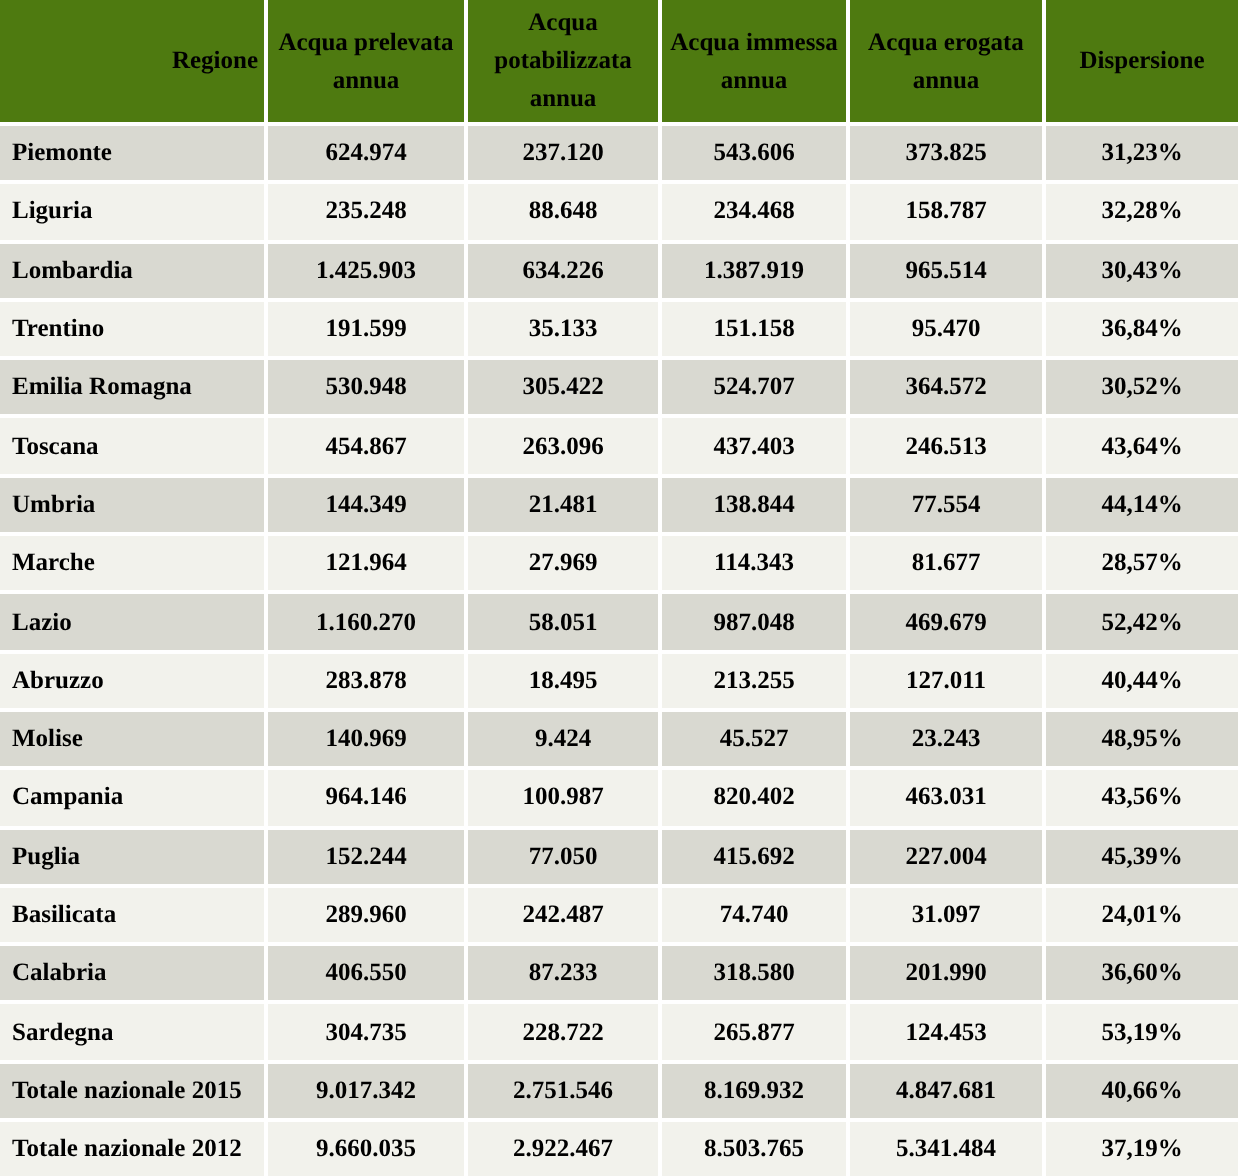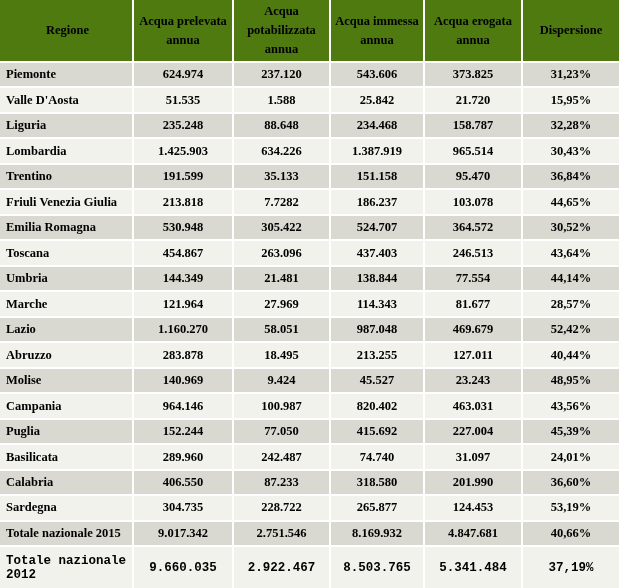--- a/index.html
+++ b/index.html
@@ -35,36 +35,36 @@
     background: var(--header-bg);
     font-size: 12.5px;
     line-height: 1.5;
     text-align: center;
     vertical-align: middle;
     white-space: pre-line;
     height: 62px;
     padding: 2px 3px;
   }
   thead th.region-h {
-    text-align: center;
+    text-align: right;
     padding-left: 6px;
   }
   td {
     font-size: 12.5px;
     text-align: center;
     vertical-align: middle;
     padding: 1px 2px;
   }
   td.region {
     text-align: left;
     padding-left: 6px;
   }
   tbody tr:nth-child(odd)  { background: var(--row-odd-bg); }
   tbody tr:nth-child(even) { background: var(--row-even-bg); }
-  tbody tr:last-child td { border-bottom: none; font-family: Liberation Mono, monospace; }
+  tbody tr:last-child td { border-bottom: none; }
 </style>
 </head>
 <body>
 
 <div class="table-wrap">
   <table>
     <colgroup>
       <col style="width:133px">
       <col style="width:100px">
       <col style="width:97px">
@@ -90,28 +90,20 @@
     <tbody>
         <tr>
           <td class="region">Piemonte</td>
           <td class="num">624.974</td>
           <td class="num">237.120</td>
           <td class="num">543.606</td>
           <td class="num">373.825</td>
           <td class="num">31,23%</td>
         </tr>
         <tr>
-          <td class="region">Valle D'Aosta</td>
-          <td class="num">51.535</td>
-          <td class="num">1.588</td>
-          <td class="num">25.842</td>
-          <td class="num">21.720</td>
-          <td class="num">15,95%</td>
-        </tr>
-        <tr>
           <td class="region">Liguria</td>
           <td class="num">235.248</td>
           <td class="num">88.648</td>
           <td class="num">234.468</td>
           <td class="num">158.787</td>
           <td class="num">32,28%</td>
         </tr>
         <tr>
           <td class="region">Lombardia</td>
           <td class="num">1.425.903</td>
@@ -122,28 +114,20 @@
         </tr>
         <tr>
           <td class="region">Trentino</td>
           <td class="num">191.599</td>
           <td class="num">35.133</td>
           <td class="num">151.158</td>
           <td class="num">95.470</td>
           <td class="num">36,84%</td>
         </tr>
         <tr>
-          <td class="region">Friuli Venezia Giulia</td>
-          <td class="num">213.818</td>
-          <td class="num">7.7282</td>
-          <td class="num">186.237</td>
-          <td class="num">103.078</td>
-          <td class="num">44,65%</td>
-        </tr>
-        <tr>
           <td class="region">Emilia Romagna</td>
           <td class="num">530.948</td>
           <td class="num">305.422</td>
           <td class="num">524.707</td>
           <td class="num">364.572</td>
           <td class="num">30,52%</td>
         </tr>
         <tr>
           <td class="region">Toscana</td>
           <td class="num">454.867</td>

